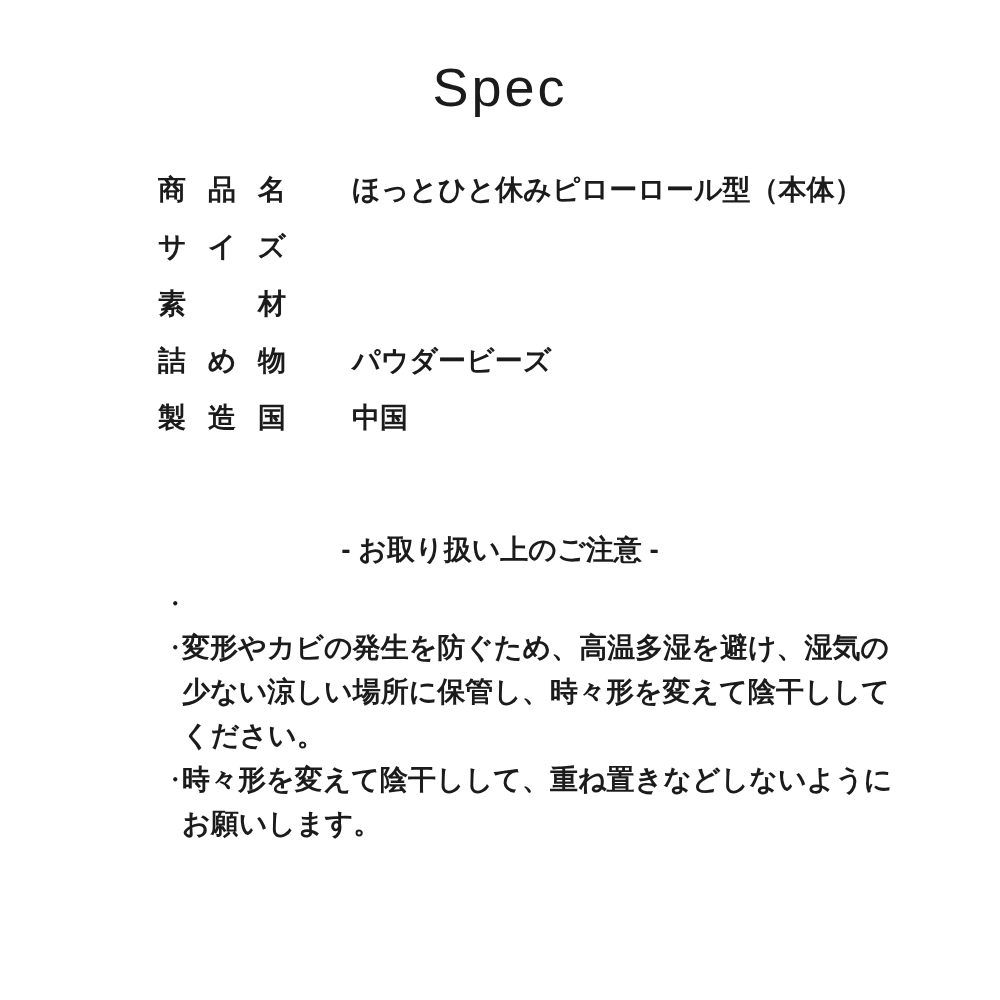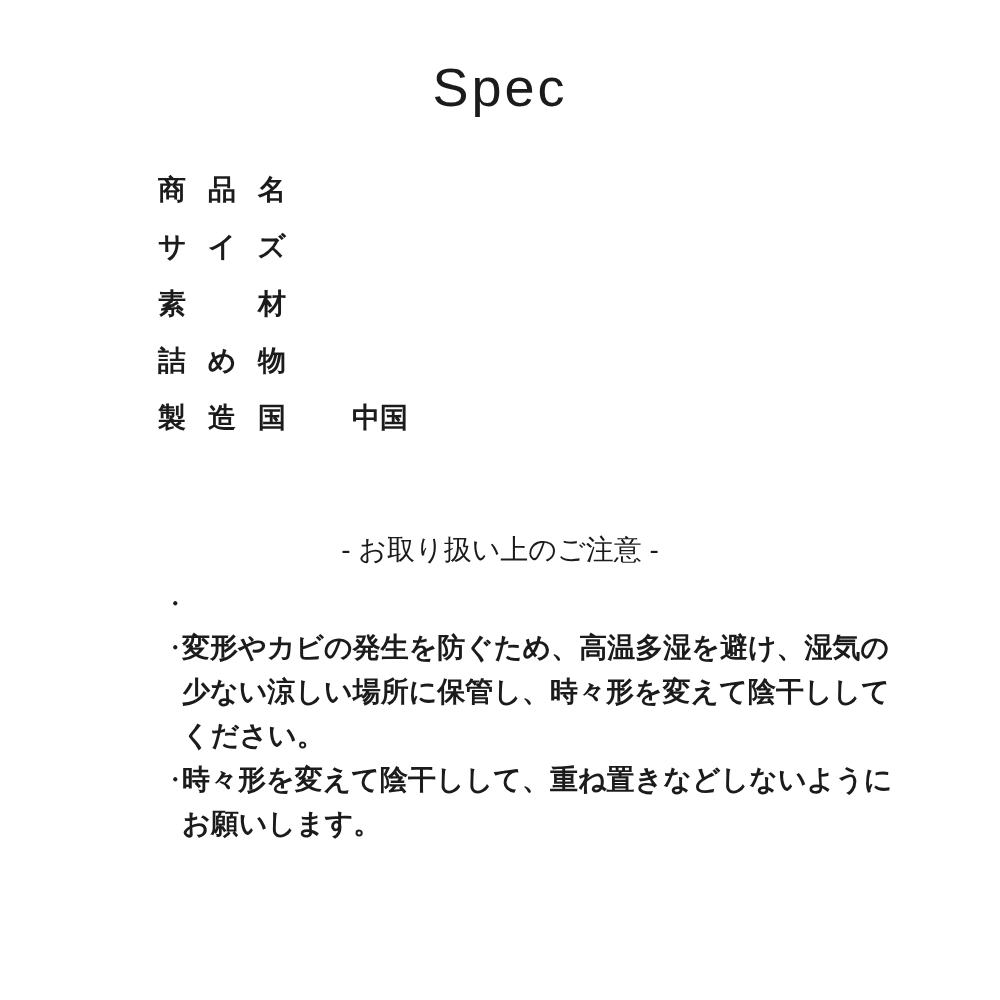--- a/index.html
+++ b/index.html
@@ -57,21 +57,21 @@
 
   
   .notice-heading {
     position: absolute;
     top: 534px;
     left: 0;
     width: 100%;
     text-align: center;
     font-size: 28px;
     line-height: 32px;
-    font-weight: 400;
+    font-weight: 700;
   }
   .notes {
     position: absolute;
     top: 582px;
     left: 164px;
     width: 740px;
     list-style: none;
     font-size: 28px;
     line-height: 44px;
     font-weight: 600;
@@ -98,20 +98,21 @@
   <h1 class="title">Spec</h1>
 
   <div class="spec-table">
 
     <div class="spec-row">
       <div class="spec-label" data-justify="chars">
           <span>商</span>
           <span>品</span>
           <span>名</span>
         </div>
+      <div class="spec-value">ほっとひと休みピローロール型（本体）</div>
     </div>
 
     <div class="spec-row">
       <div class="spec-label" data-justify="chars">
           <span>サ</span>
           <span>イ</span>
           <span>ズ</span>
         </div>
     </div>
 
@@ -121,20 +122,21 @@
           <span>材</span>
         </div>
     </div>
 
     <div class="spec-row">
       <div class="spec-label" data-justify="chars">
           <span>詰</span>
           <span>め</span>
           <span>物</span>
         </div>
+      <div class="spec-value">パウダービーズ</div>
     </div>
 
     <div class="spec-row">
       <div class="spec-label" data-justify="chars">
           <span>製</span>
           <span>造</span>
           <span>国</span>
         </div>
       <div class="spec-value">中国</div>
     </div>

